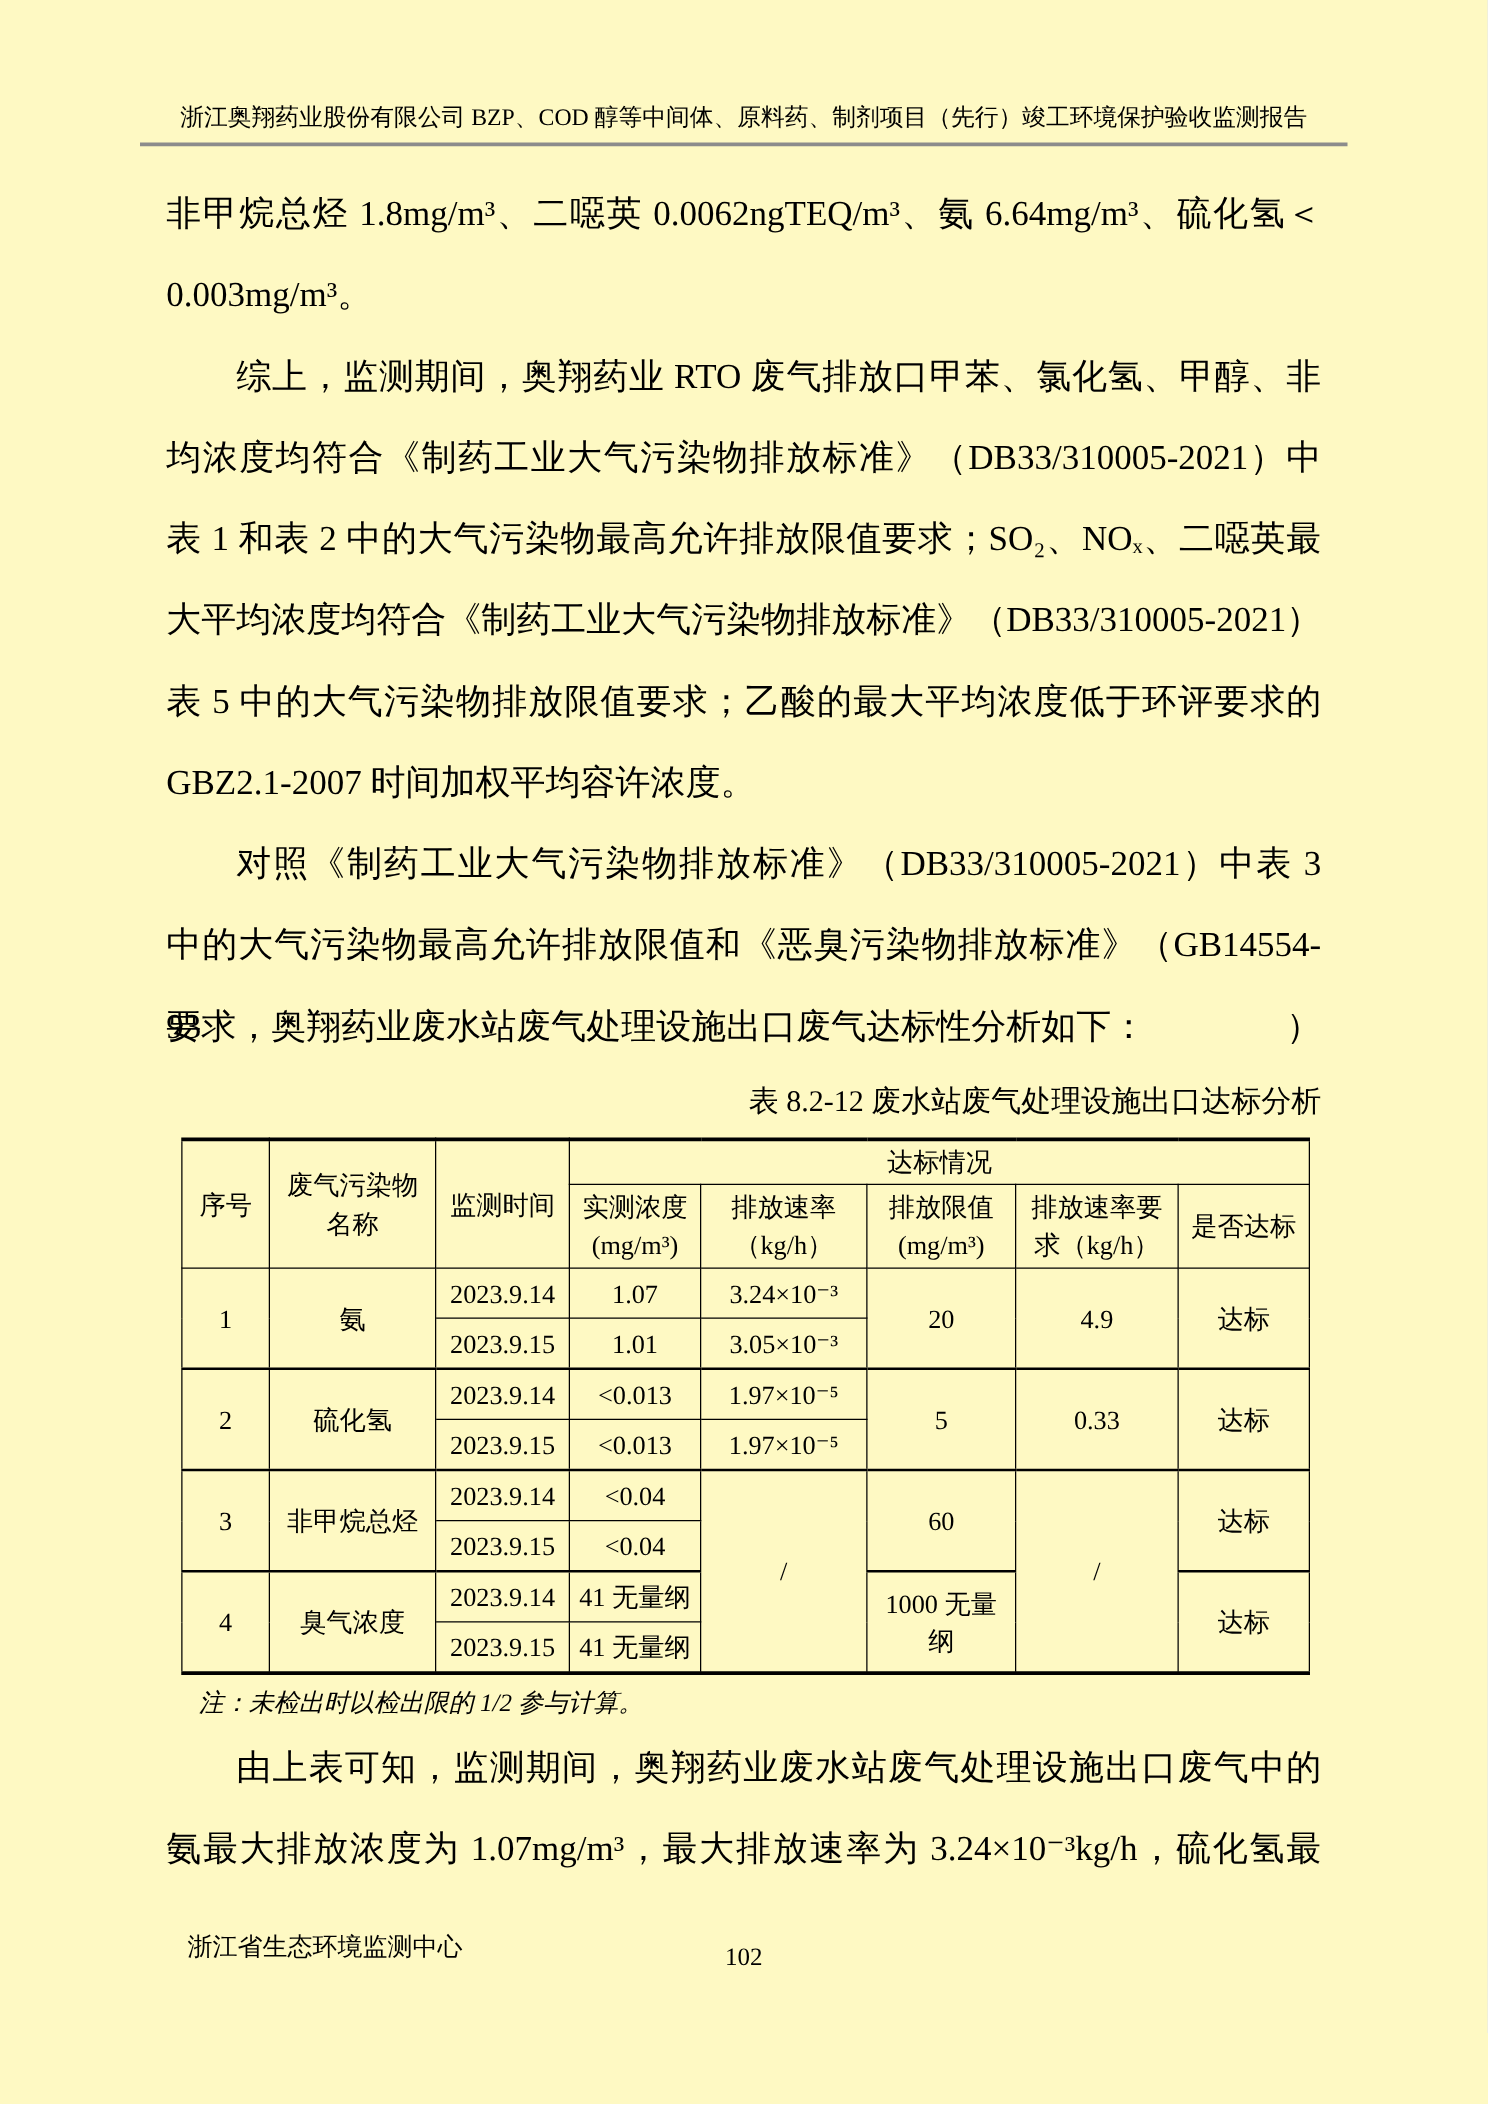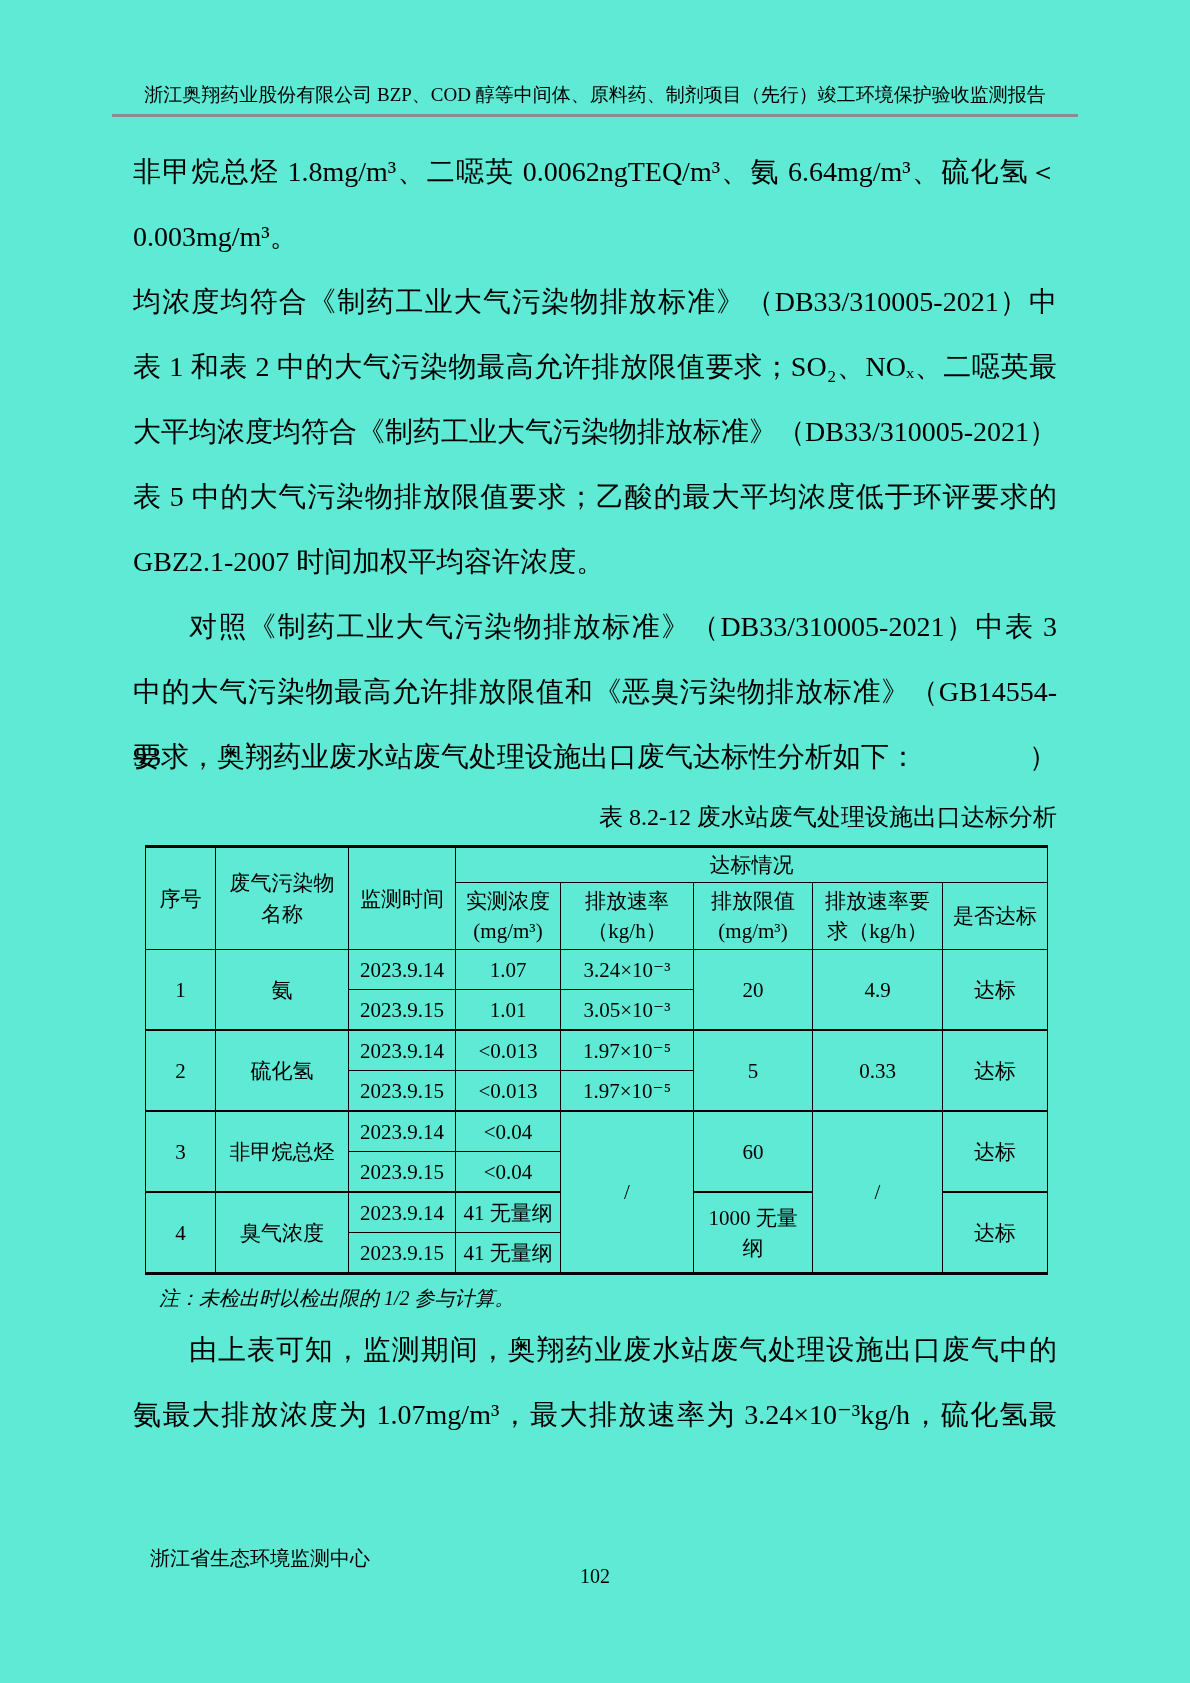--- a/index.html
+++ b/index.html
@@ -1,18 +1,18 @@
 <!DOCTYPE html>
 <html><head>
 <meta charset="utf-8">
 <style>
   html,body { margin:0; padding:0; background:#e8e8e8; }
   .page {
     position:relative; width:1190px; height:1683px; margin:0 auto;
-    background:#5eead4; color:#000;
+    background:#fef9c3; color:#000;
     font-family:"Liberation Serif","DejaVu Serif",serif;
     overflow:hidden;
   }
   .header {
     position:absolute; top:84px; left:112px; width:966px;
     text-align:center; font-size:19px; line-height:22px;
     padding-bottom:8px; border-bottom:3px solid #8c8c8c;
   }
   .content { position:absolute; top:139px; left:133px; width:924px; }
   .line { font-size:28px; line-height:65px; height:65px; }
@@ -35,34 +35,35 @@
   .ctable tr.hrow2 th { height:62px; }
   .ctable td { height:35px; }
   .wrap2 { white-space:pre-line; }
   .ctable tr.gsep td { border-top:2px solid #000; }
 
   .note { font-size:20px; line-height:26px; margin-top:10px; padding-left:26px;font-style:italic; }
   .p4 { margin-top:6px; }
 
   .footer { position:absolute; top:1545px; left:150px; width:890px; font-size:20px; line-height:26px; }
   .footer .org { position:absolute; left:0; top:0; }
-  .footer .pagenum { position:absolute; left:0; right:0; top:18px; text-align:center; }
+  .footer .pagenum { position:absolute; left:0; right:0; top:8px; text-align:center; }
 </style>
 </head>
 <body>
 
 <div class="page">
 
   <div class="header">浙江奥翔药业股份有限公司 BZP、COD 醇等中间体、原料药、制剂项目（先行）竣工环境保护验收监测报告</div>
 
   <div class="content">
 
     <div class="line jl">非甲烷总烃 1.8mg/m³、二噁英 0.0062ngTEQ/m³、氨 6.64mg/m³、硫化氢＜</div>
     <div class="line last">0.003mg/m³。</div>
 
+    <div class="line jl ind">综上，监测期间，奥翔药业 RTO 废气排放口甲苯、氯化氢、甲醇、非</div>
     <div class="line jl">均浓度均符合《制药工业大气污染物排放标准》（DB33/310005-2021）中</div>
     <div class="line jl">表 1 和表 2 中的大气污染物最高允许排放限值要求；SO₂、NOₓ、二噁英最</div>
     <div class="line jl">大平均浓度均符合《制药工业大气污染物排放标准》（DB33/310005-2021）</div>
     <div class="line jl">表 5 中的大气污染物排放限值要求；乙酸的最大平均浓度低于环评要求的</div>
     <div class="line last">GBZ2.1-2007 时间加权平均容许浓度。</div>
 
     <div class="line jl ind">对照《制药工业大气污染物排放标准》（DB33/310005-2021）中表 3</div>
     <div class="line jl">中的大气污染物最高允许排放限值和《恶臭污染物排放标准》（GB14554-93）</div>
     <div class="line last">要求，奥翔药业废水站废气处理设施出口废气达标性分析如下：</div>
 

